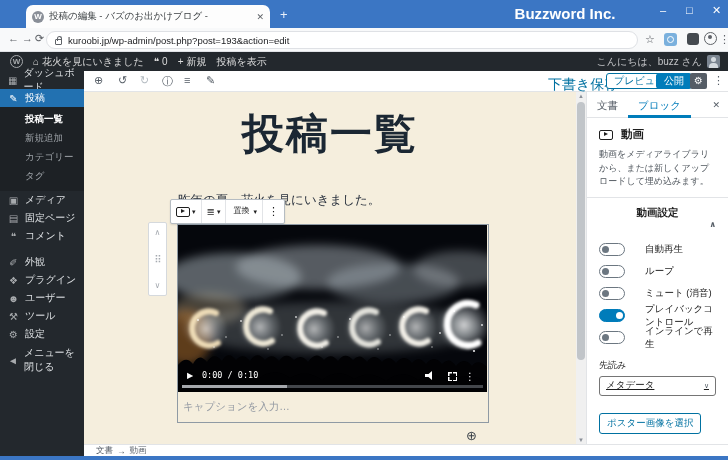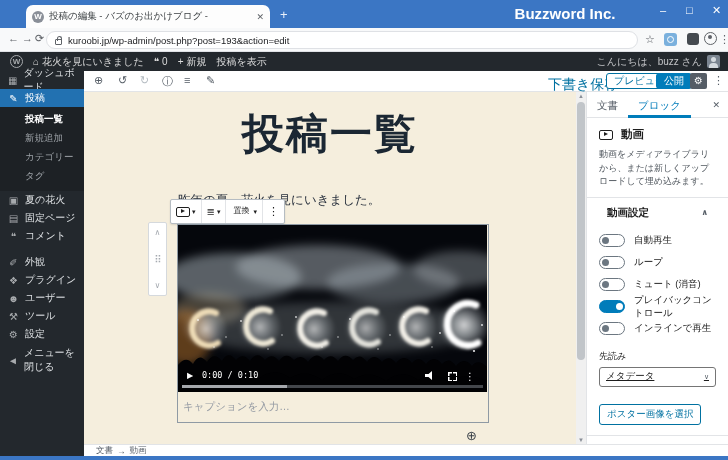--- a/index.html
+++ b/index.html
@@ -130,25 +130,25 @@
   .inspector { position:absolute; left:586px; top:92px; width:142px; height:352px; background:#fff;
                border-left:1px solid #e2e4e7; font-size:10.5px; color:#1e1e1e; }
   .insp-tabs { position:relative; height:26px; border-bottom:1px solid #e2e4e7; display:flex; align-items:center; }
   .itab { padding:0 10px; height:26px; line-height:26px; color:#555d66; }
   .itab.active { color:#007cba; font-weight:normal; border-bottom:3px solid #007cba; }
   .insp-close { margin-left:auto; margin-right:8px; color:#555d66; font-size:9px; }
   .blockcard { padding:9px 12px 8px 12px; border-bottom:1px solid #e2e4e7; }
   .bc-head { display:flex; align-items:center; gap:8px; }
   .bc-name { font-size:11.5px; font-weight:bold; }
   .bc-desc { margin-top:6px; font-size:9px; line-height:1.5; color:#50575e; }
-  .panel-head { display:flex; align-items:center; padding:8px 20px; font-weight:bold; font-size:10.5px;
-                border-bottom:0; }
+  .panel-head { display:flex; align-items:center; padding:8px 12px; font-weight:bold; font-size:10.5px;
+                border-bottom:0;flex-direction:column; }
   .panel-head .chev { margin-left:auto; color:#555d66; font-size:8px; }
   .toggles { padding:2px 12px 6px 12px; }
-  .trow { display:flex; align-items:center; gap:9px; height:22px; }
+  .trow { display:flex; align-items:center; gap:20px; height:22px; }
   .switch { width:26px; height:13px; border:1.5px solid #6c7781; border-radius:8px; background:#fff; position:relative; flex:0 0 auto; }
   .switch .knob { position:absolute; left:1.5px; top:1.5px; width:7px; height:7px; border-radius:50%; background:#6c7781; }
   .switch.on { background:#007cba; border-color:#007cba; }
   .switch.on .knob { left:auto; right:1.5px; background:#fff; }
   .tlabel { font-size:9.5px; }
   .field { padding:4px 12px 0 12px; }
   .flabel { font-size:9px; color:#1e1e1e; margin-bottom:4px; }
   .select { height:20px; border:1px solid #757575; border-radius:3px; display:flex; align-items:center;
             padding:0 6px; font-size:9.5px;text-decoration:underline; }
   .select .chev { margin-left:auto; font-size:7px; color:#555d66; }
@@ -230,21 +230,21 @@
       <span>投稿</span>
     </div>
     <div class="submenu">
       <div class="smi current">投稿一覧</div>
       <div class="smi">新規追加</div>
       <div class="smi">カテゴリー</div>
       <div class="smi">タグ</div>
     </div>
     <div class="mi">
       <span class="ic">▣</span>
-      <span>夏の花火</span>
+      <span>メディア</span>
     </div>
     <div class="mi">
       <span class="ic">▤</span>
       <span>固定ページ</span>
     </div>
     <div class="mi">
       <span class="ic">❝</span>
       <span>コメント</span>
     </div>
     <div class="gap"></div>

